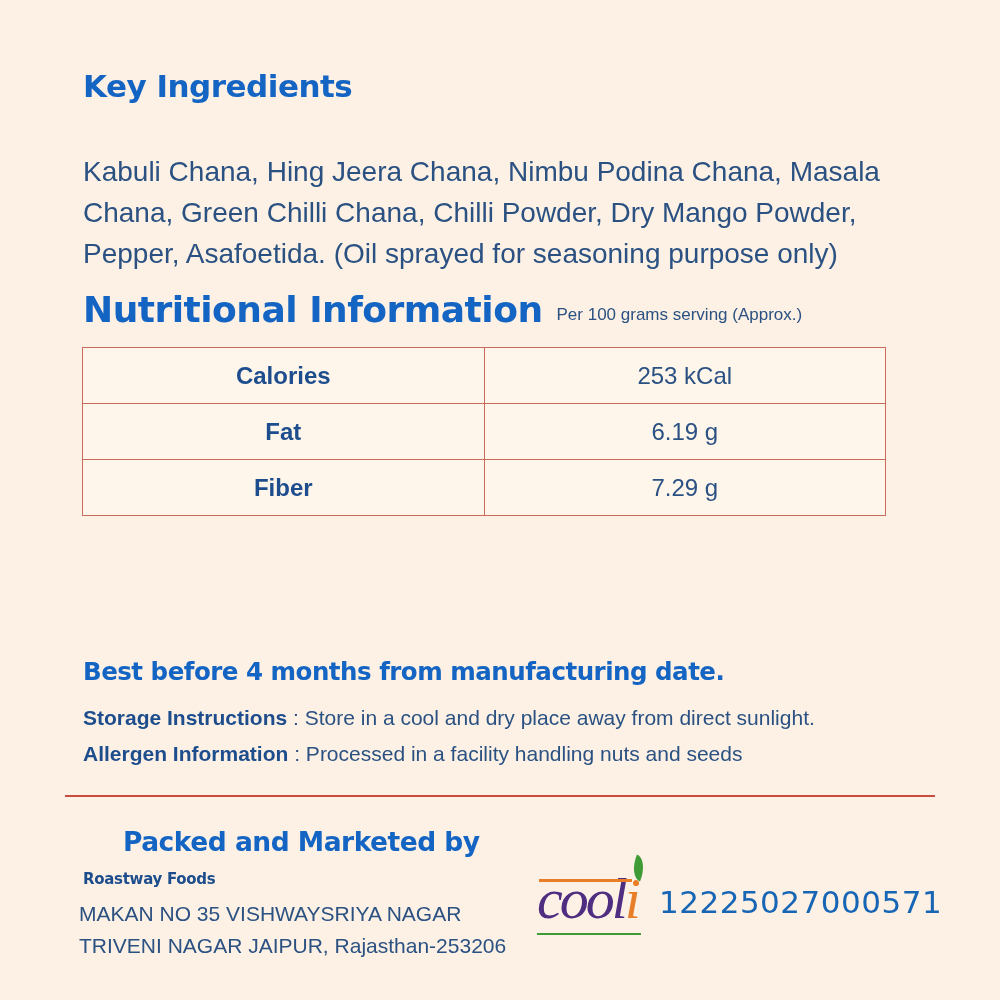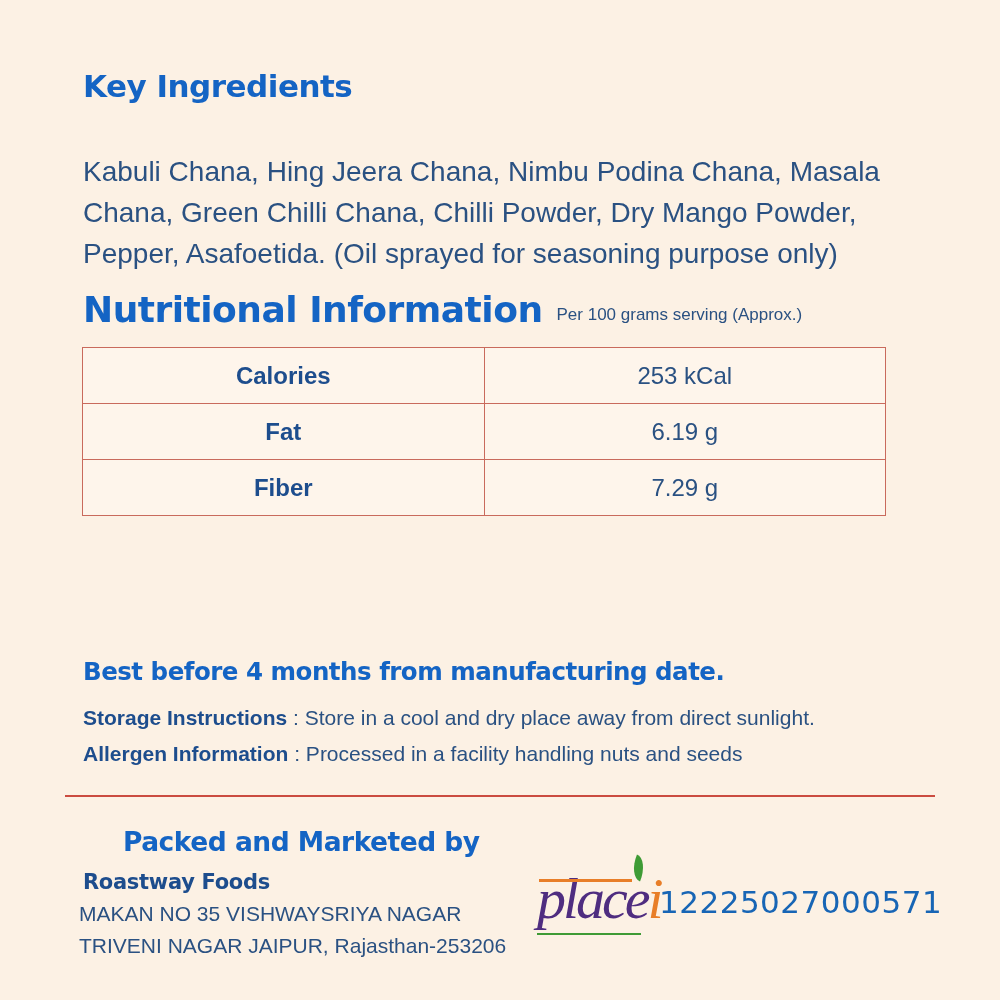--- a/index.html
+++ b/index.html
@@ -67,21 +67,21 @@
   .storage{top:706px;}
   .allergen{top:742px;}
   
   .divider{
     left:65px;top:795px;width:870px;height:0;
     border-top:2px solid var(--divider-red,#CB4C40);
   }
   
   .packed-title{left:83px;top:826px;font-size:26.5px;margin-left:40px;}
   .company{
-    left:83px;top:870px;font-size:21px;font-weight:bold;
+    left:83px;top:870px;font-size:15px;font-weight:bold;
     font-family:"DejaVu Sans",sans-serif;
     color:var(--label-navy,#1D4D8D);letter-spacing:-0.3px;
   }
   .addr{left:79px;font-size:21px;color:var(--body-navy,#2A5182);}
   .addr1{top:902px;}
   .addr2{top:934px;}
   
   .fssai{left:537px;top:862px;width:104px;height:78px;}
   .fssai-text{
     font-family:"Liberation Serif",serif;
@@ -156,18 +156,18 @@
 </div>
 
 <div class="abs divider"></div>
 
 <div class="abs display packed-title">Packed and Marketed by</div>
 <div class="abs company">Roastway Foods</div>
 <div class="abs addr addr1">MAKAN NO 35 VISHWAYSRIYA NAGAR</div>
 <div class="abs addr addr2">TRIVENI NAGAR JAIPUR, Rajasthan-253206</div>
 
 <div class="abs fssai">
-  <span class="fssai-text"><span class="fssai-p1">place</span><span class="fssai-p2">i</span></span>
+  <span class="fssai-text"><span class="fssai-p1">cool</span><span class="fssai-p2">i</span></span>
   <span class="fssai-topbar"></span>
   <span class="fssai-underline"></span>
   <span class="fssai-leaf"></span>
 </div>
 <div class="abs license">12225027000571</div>
 
 </body></html>

